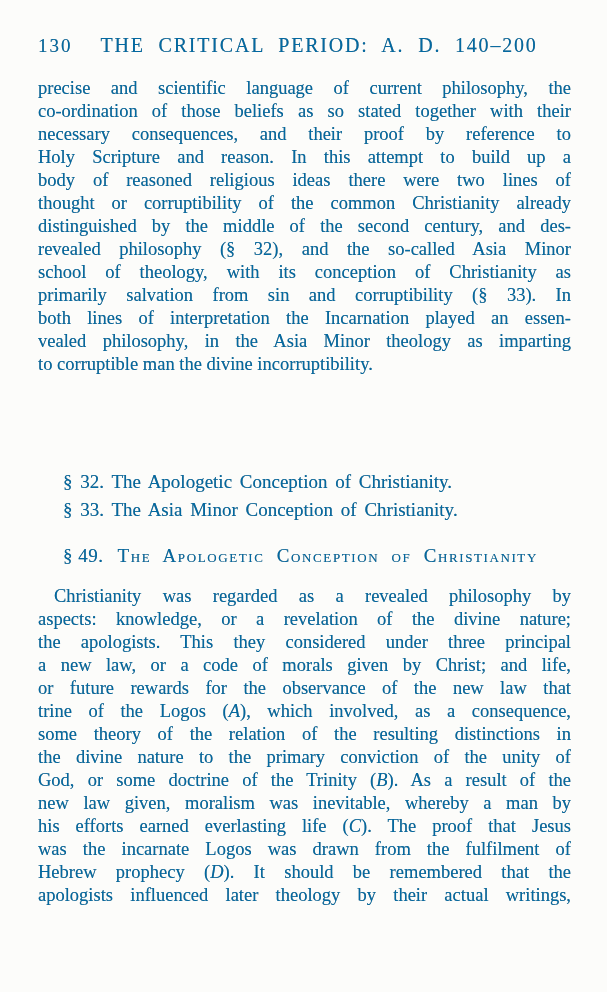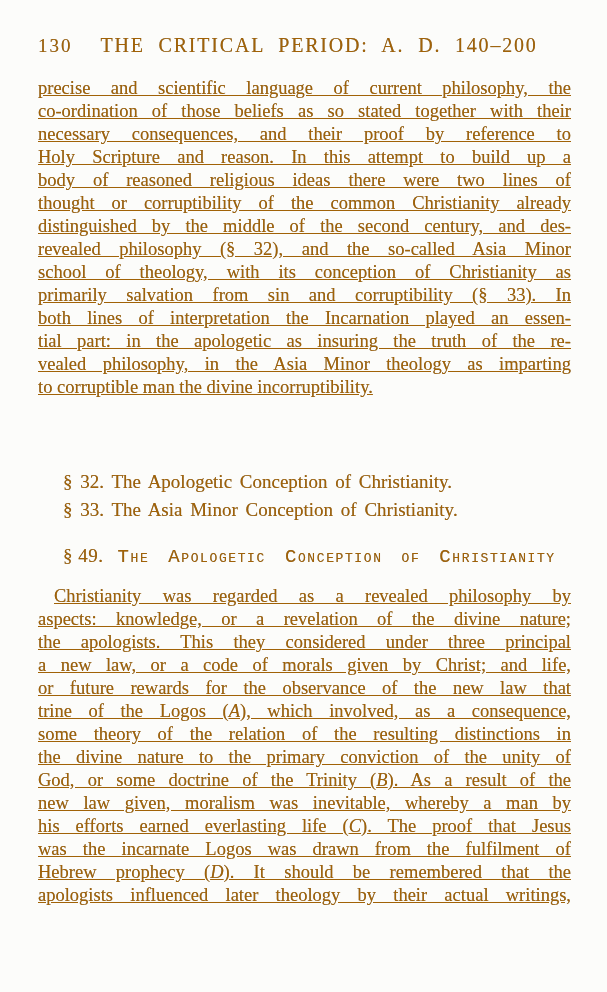--- a/index.html
+++ b/index.html
@@ -6,21 +6,21 @@
     margin: 0;
     padding: 0;
     background: #fbfbf9;
   }
   .page {
     position: relative;
     width: 607px;
     height: 992px;
     background: #fcfcfa;
     font-family: "Liberation Serif", serif;
-    color: #a16207;
+    color: #0369a1;
     overflow: hidden;
     text-shadow: 0 0 0.5px rgba(70,70,70,0.55);
   }
   .running-header {
     position: absolute;
     top: 34px;
     left: 38px;
     right: 30px;
     display: flex;
     align-items: baseline;
@@ -33,21 +33,20 @@
     margin-left: 28px;
     font-size: 20px;
     letter-spacing: 1.8px;
     word-spacing: 7px;
     white-space: nowrap;
   }
   .para {
     position: absolute;
     left: 38px;
     width: 533px;
-    text-decoration: underline;
   }
   .para-1 { top: 77px; }
   .para-2 { top: 585px; }
   .tline {
     font-size: 18.5px;
     line-height: 23px;
     text-align: justify;
     text-align-last: justify;
     white-space: nowrap;
     
@@ -76,21 +75,20 @@
     white-space: nowrap;
   }
   .section-heading .sec-prefix {
     letter-spacing: 0.5px;
     margin-right: 14px;
   }
   .section-heading .sec-title {
     font-variant: small-caps;
     letter-spacing: 1.6px;
     word-spacing: 6px;
-    font-family: Liberation Mono, monospace;
   }
   i { font-style: italic; }
 </style>
 </head>
 <body>
 
 <div class="page">
 
   <div class="running-header">
     <span class="page-number">130</span>
@@ -102,21 +100,20 @@
     <div class="tline">co-ordination of those beliefs as so stated together with their</div>
     <div class="tline">necessary consequences, and their proof by reference to</div>
     <div class="tline">Holy Scripture and reason.  In this attempt to build up a</div>
     <div class="tline">body of reasoned religious ideas there were two lines of</div>
     <div class="tline">thought or corruptibility of the common Christianity already</div>
     <div class="tline">distinguished by the middle of the second century, and des-</div>
     <div class="tline">revealed philosophy (§ 32), and the so-called Asia Minor</div>
     <div class="tline">school of theology, with its conception of Christianity as</div>
     <div class="tline">primarily salvation from sin and corruptibility (§ 33).  In</div>
     <div class="tline">both lines of interpretation the Incarnation played an essen-</div>
-    <div class="tline">tial part: in the apologetic as insuring the truth of the re-</div>
     <div class="tline">vealed philosophy, in the Asia Minor theology as imparting</div>
     <div class="tline short">to corruptible man the divine incorruptibility.</div>
   </div>
 
   <div class="section-list">
     <div class="sline">§ 32. The Apologetic Conception of Christianity.</div>
     <div class="sline">§ 33. The Asia Minor Conception of Christianity.</div>
   </div>
 
   <div class="section-heading">

